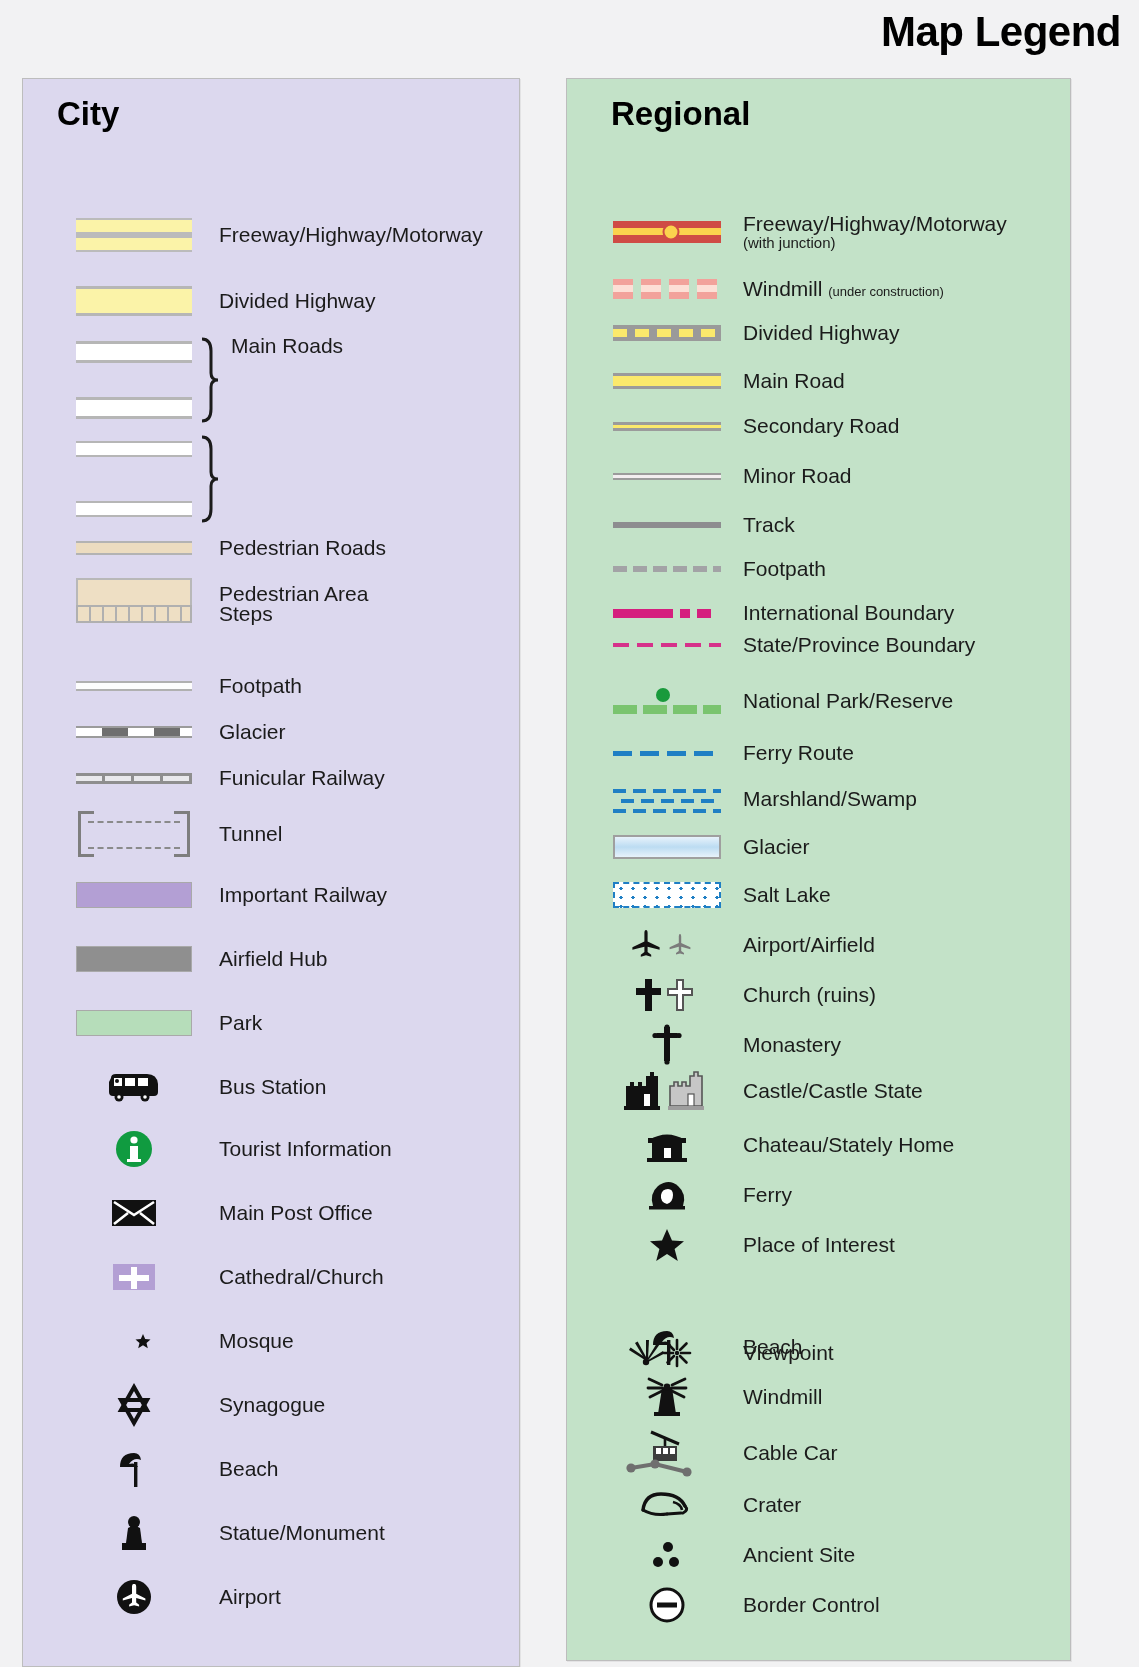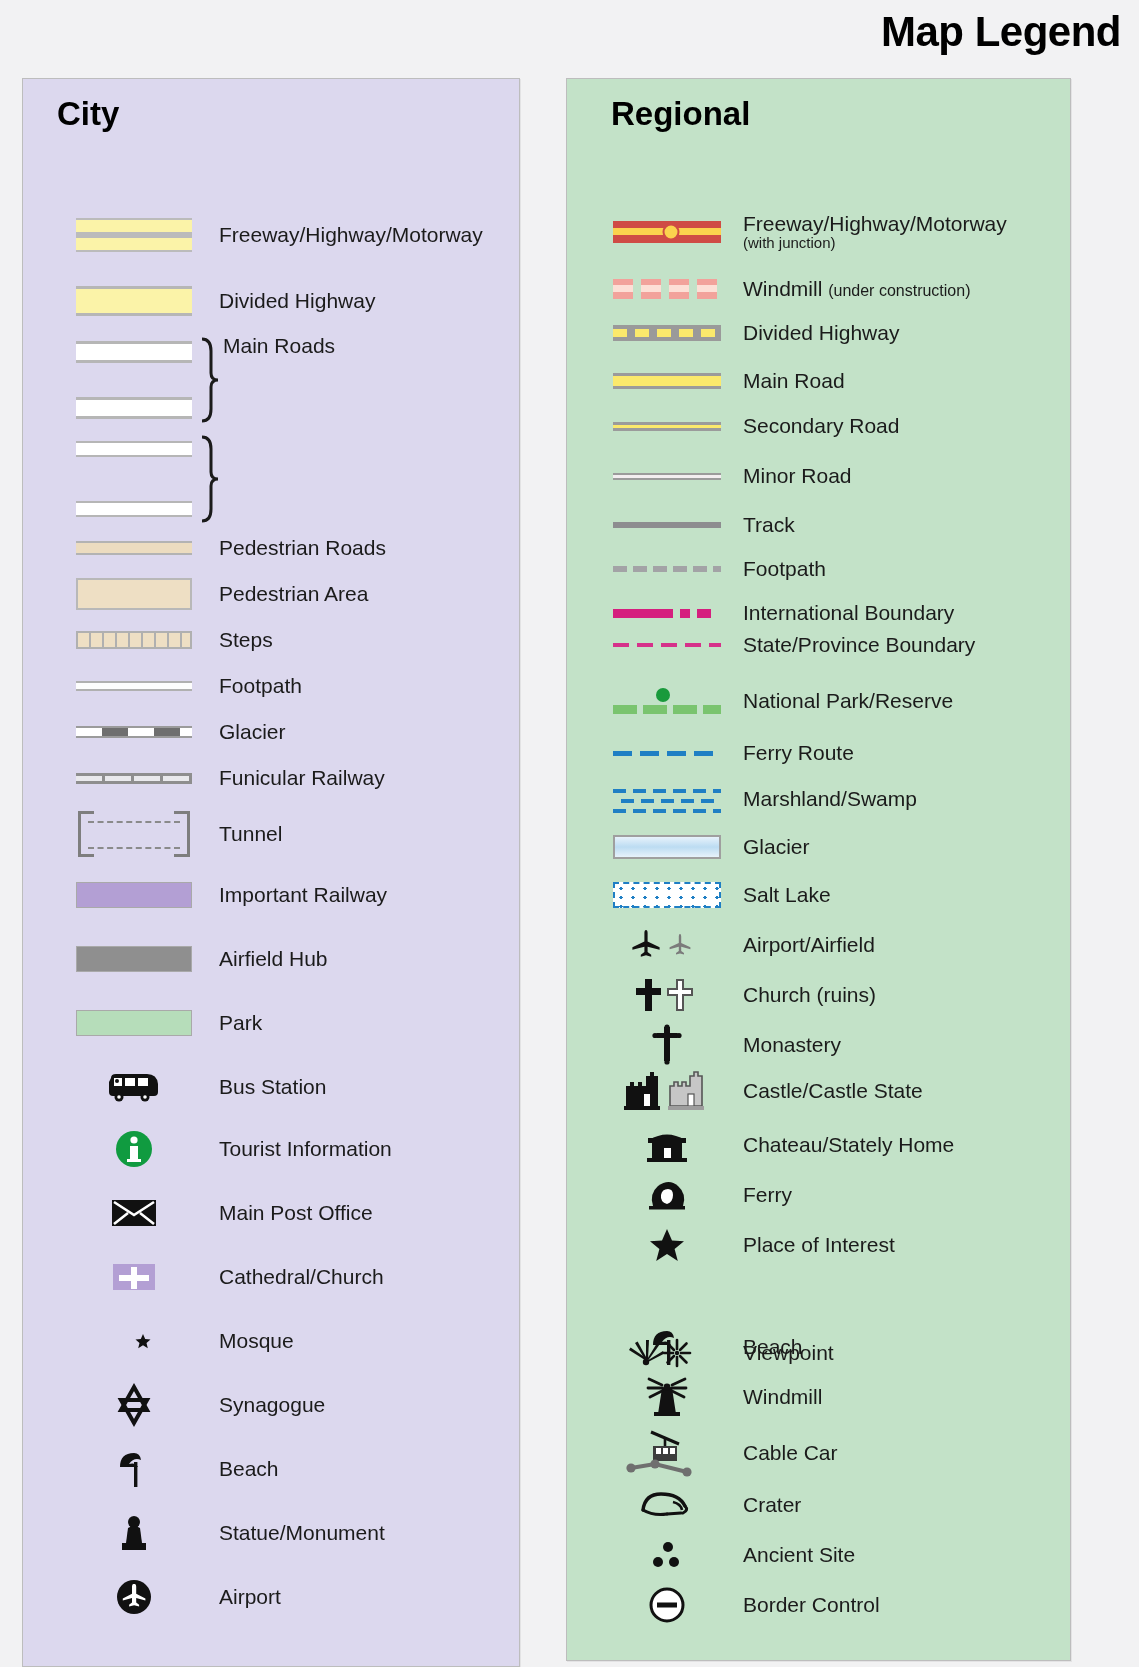--- a/index.html
+++ b/index.html
@@ -40,21 +40,21 @@
   }
   .sym {
     position:relative; flex:0 0 auto;
     display:flex; align-items:center; justify-content:center;
   }
   .lbl {
     font-size:21px; color:#1b1b1b; white-space:nowrap;
     line-height:1.05;
   }
   .lbl .sub { font-size:15px; display:block; }
-  .lbl .inline-sub { font-size:16px; }
+  .lbl .inline-sub { font-size:13px; }
 
   
   .c-sym { width:126px; margin-left:48px; height:40px; }
   .c-lbl { margin-left:22px; }
 
   .bar { width:116px; position:relative; }
   .freeway-city { height:34px; background:#bbb; display:flex; flex-direction:column; justify-content:space-between; padding:2px 0;}
   .freeway-city i { display:block; height:12px; background:#fbf3a8; }
   .divided-city { height:30px; background:#fbf3a8; border-top:3px solid #b6b6b6; border-bottom:3px solid #b6b6b6; }
   .road-white { height:22px; background:#fff; border-top:3px solid #b6b6b6; border-bottom:3px solid #b6b6b6; }
@@ -146,21 +146,21 @@
     <div class="row" style="top:192px; align-items:stretch; height:90px">
       <div class="sym c-sym" style="height:90px;flex-direction:column;justify-content:space-between;padding:6px 0">
         <div class="bar road-white"></div>
         <div class="bar road-white"></div>
       </div>
       <div class="sym" style="width:24px;height:90px">
         <svg width="20" height="86" viewBox="0 0 20 86">
           <path d="M3 2 Q12 2 12 14 L12 36 Q12 43 19 43 Q12 43 12 50 L12 72 Q12 84 3 84" fill="none" stroke="#1b1b1b" stroke-width="3"></path>
         </svg>
       </div>
-      <div class="lbl" style="margin-left:2px">Main Roads</div>
+      <div class="lbl" style="margin-left:10px">Main Roads</div>
     </div>
 
     <div class="row" style="top:290px; align-items:stretch; height:92px">
       <div class="sym c-sym" style="height:92px;flex-direction:column;justify-content:space-between;padding:8px 0">
         <div class="bar road-white thin"></div>
         <div class="bar road-white thin"></div>
       </div>
       <div class="sym" style="width:24px;height:92px">
         <svg width="20" height="88" viewBox="0 0 20 88">
           <path d="M3 2 Q12 2 12 14 L12 37 Q12 44 19 44 Q12 44 12 51 L12 74 Q12 86 3 86" fill="none" stroke="#1b1b1b" stroke-width="3"></path>
@@ -175,21 +175,21 @@
       <div class="lbl c-lbl">Pedestrian Roads</div>
     </div>
 
     <div class="row" style="top:431px">
       <div class="sym c-sym">
           <div class="bar ped-area"></div>
         </div>
       <div class="lbl c-lbl">Pedestrian Area</div>
     </div>
 
-    <div class="row" style="top:477px">
+    <div class="row" style="top:451px">
       <div class="sym c-sym">
           <div class="bar steps"></div>
         </div>
       <div class="lbl c-lbl">Steps</div>
     </div>
 
     <div class="row" style="top:523px">
       <div class="sym c-sym">
           <div class="bar footpath-city"></div>
         </div>

